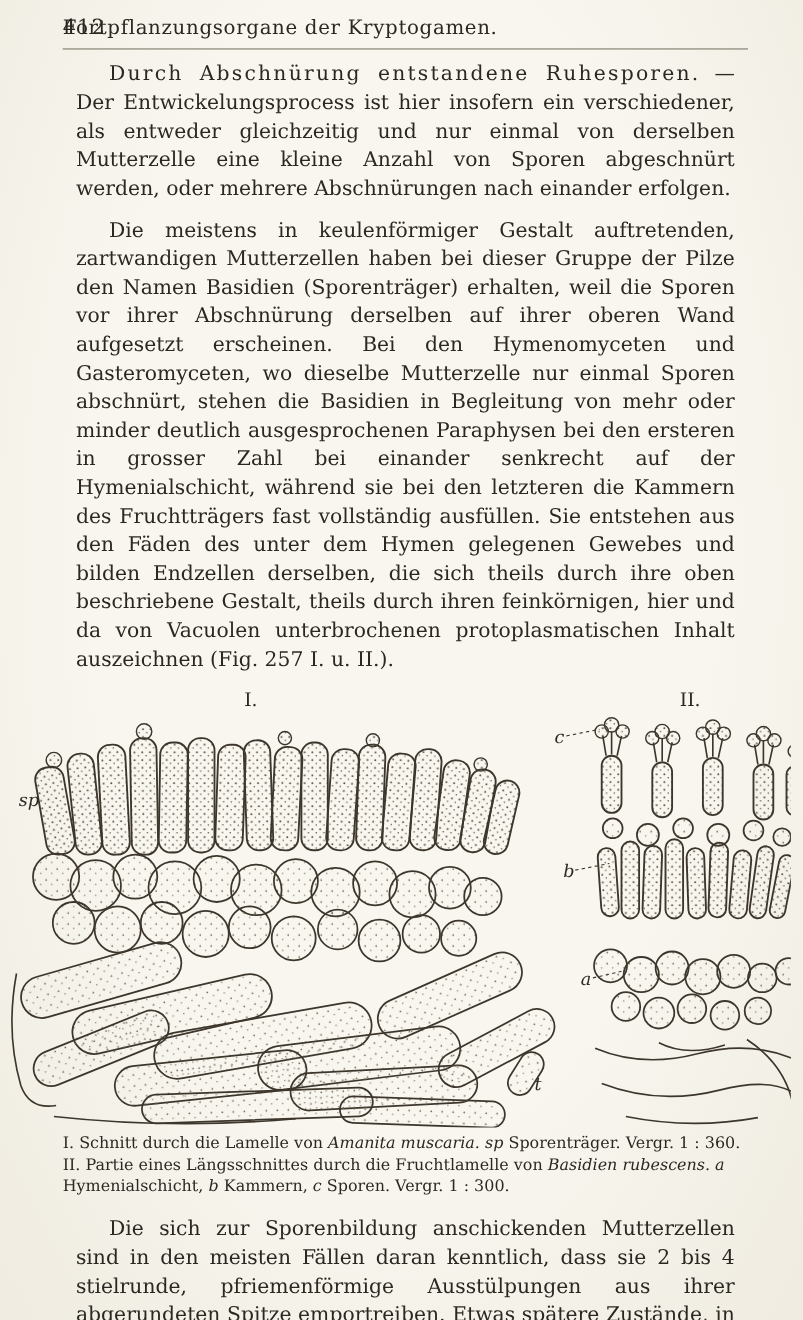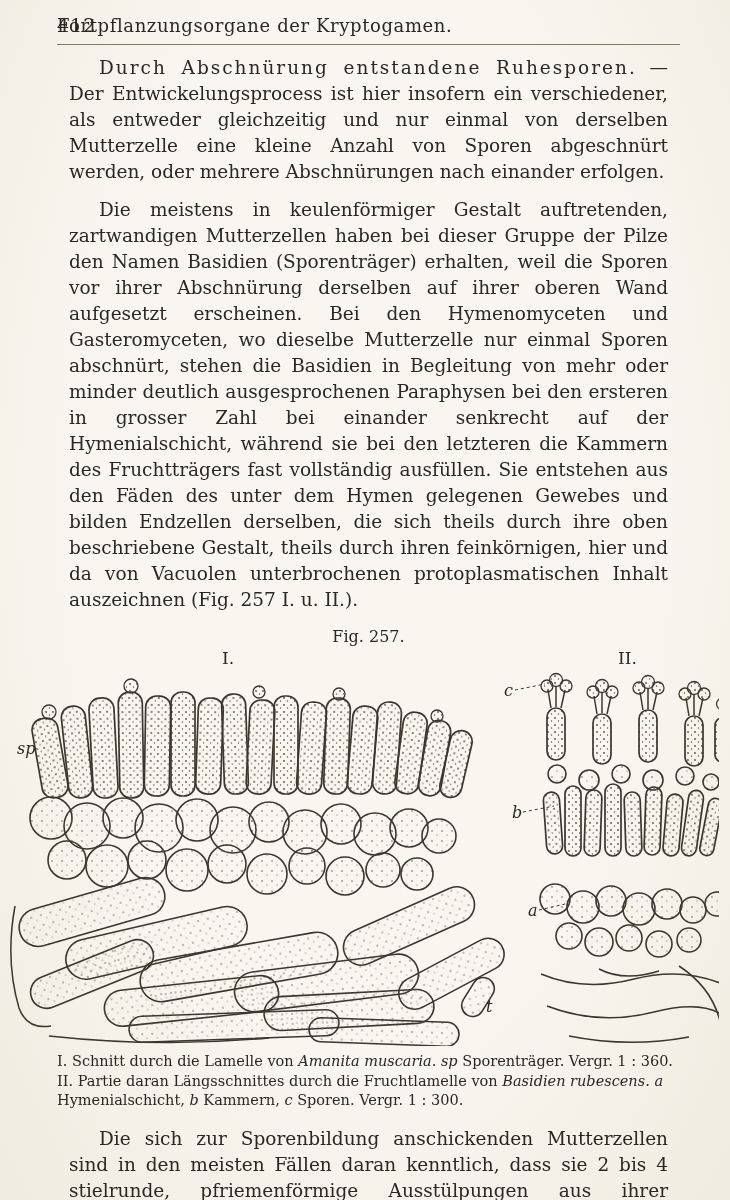--- a/index.html
+++ b/index.html
@@ -62,21 +62,20 @@
   <div class="header-row">
     <span class="page-num">412</span>
     <span class="running-title">Fortpflanzungsorgane der Kryptogamen.</span>
   </div>
   <hr class="header-rule">
 
   <p class="body-par first"><span class="p1-lead">Durch Abschnürung entstandene Ruhesporen.</span><span> — Der Entwickelungsprocess ist hier insofern ein verschiedener, als entweder gleichzeitig und nur einmal von derselben Mutterzelle eine kleine Anzahl von Sporen abgeschnürt werden, oder mehrere Abschnürungen nach einander erfolgen.</span></p>
 
   <p class="body-par">Die meistens in keulenförmiger Gestalt auftretenden, zartwandigen Mutterzellen haben bei dieser Gruppe der Pilze den Namen Basidien (Sporenträger) erhalten, weil die Sporen vor ihrer Abschnürung derselben auf ihrer oberen Wand aufgesetzt erscheinen. Bei den Hymenomyceten und Gasteromyceten, wo dieselbe Mutterzelle nur einmal Sporen abschnürt, stehen die Basidien in Begleitung von mehr oder minder deutlich ausgesprochenen Paraphysen bei den ersteren in grosser Zahl bei einander senkrecht auf der Hymenialschicht, während sie bei den letzteren die Kammern des Fruchtträgers fast vollständig ausfüllen. Sie entstehen aus den Fäden des unter dem Hymen gelegenen Gewebes und bilden Endzellen derselben, die sich theils durch ihre oben beschriebene Gestalt, theils durch ihren feinkörnigen, hier und da von Vacuolen unterbrochenen protoplasmatischen Inhalt auszeichnen (Fig. 257 I. u. II.).</p>
 
-  <div class="fig-label">Fig. 257.</div>
 
   <figure class="plate" style="margin-block:0">
     <span class="roman roman-i">I.</span>
     <span class="roman roman-ii">II.</span>
 
     <svg class="fig" width="710" height="378" viewBox="0 0 710 378">
       <defs>
         <pattern id="stip" width="7" height="7" patternUnits="userSpaceOnUse">
           <circle cx="2" cy="2" r="0.9" fill="#56503f"></circle>
           <circle cx="5.5" cy="5" r="0.7" fill="#56503f"></circle>
@@ -240,18 +239,18 @@
       <path class="dash" d="M514,144 L545,138"></path>
       <path class="dash" d="M530,242 L556,236"></path>
       <text class="mark" x="495" y="28">c</text>
       <text class="mark" x="503" y="150">b</text>
       <text class="mark" x="519" y="248">a</text>
     </svg>
   </figure>
 
   <div class="fig-caption">
     <div><span>I. Schnitt durch die Lamelle von </span><span class="it">Amanita muscaria.</span><span>  </span><span class="it">sp</span><span> Sporenträger.  Vergr. 1 : 360.</span></div>
-    <div><span>II. Partie daran Längsschnittes durch die Fruchtlamelle von </span><span class="it">Basidien rubescens.</span><span> </span><span class="it">a</span><span> Hymenialschicht, </span><span class="it">b</span><span> Kammern, </span><span class="it">c</span><span> Sporen.  Vergr. 1 : 300.</span></div>
+    <div><span>II. Partie eines Längsschnittes durch die Fruchtlamelle von </span><span class="it">Basidien rubescens.</span><span> </span><span class="it">a</span><span> Hymenialschicht, </span><span class="it">b</span><span> Kammern, </span><span class="it">c</span><span> Sporen.  Vergr. 1 : 300.</span></div>
   </div>
 
   <p class="body-par last">Die sich zur Sporenbildung anschickenden Mutterzellen sind in den meisten Fällen daran kenntlich, dass sie 2 bis 4 stielrunde, pfriemenförmige Ausstülpungen aus ihrer abgerundeten Spitze emportreiben. Etwas spätere Zustände, in denen das Stielchen seine definitive Länge erreicht hat, welche bei verschiedenen Gattungen und Arten wechselt, zeigen eine Anschwellung dieser letzteren an ihrer Spitze, welche sich solange vergrössert, bis</p>
 
 </div>
 
 </body></html>

